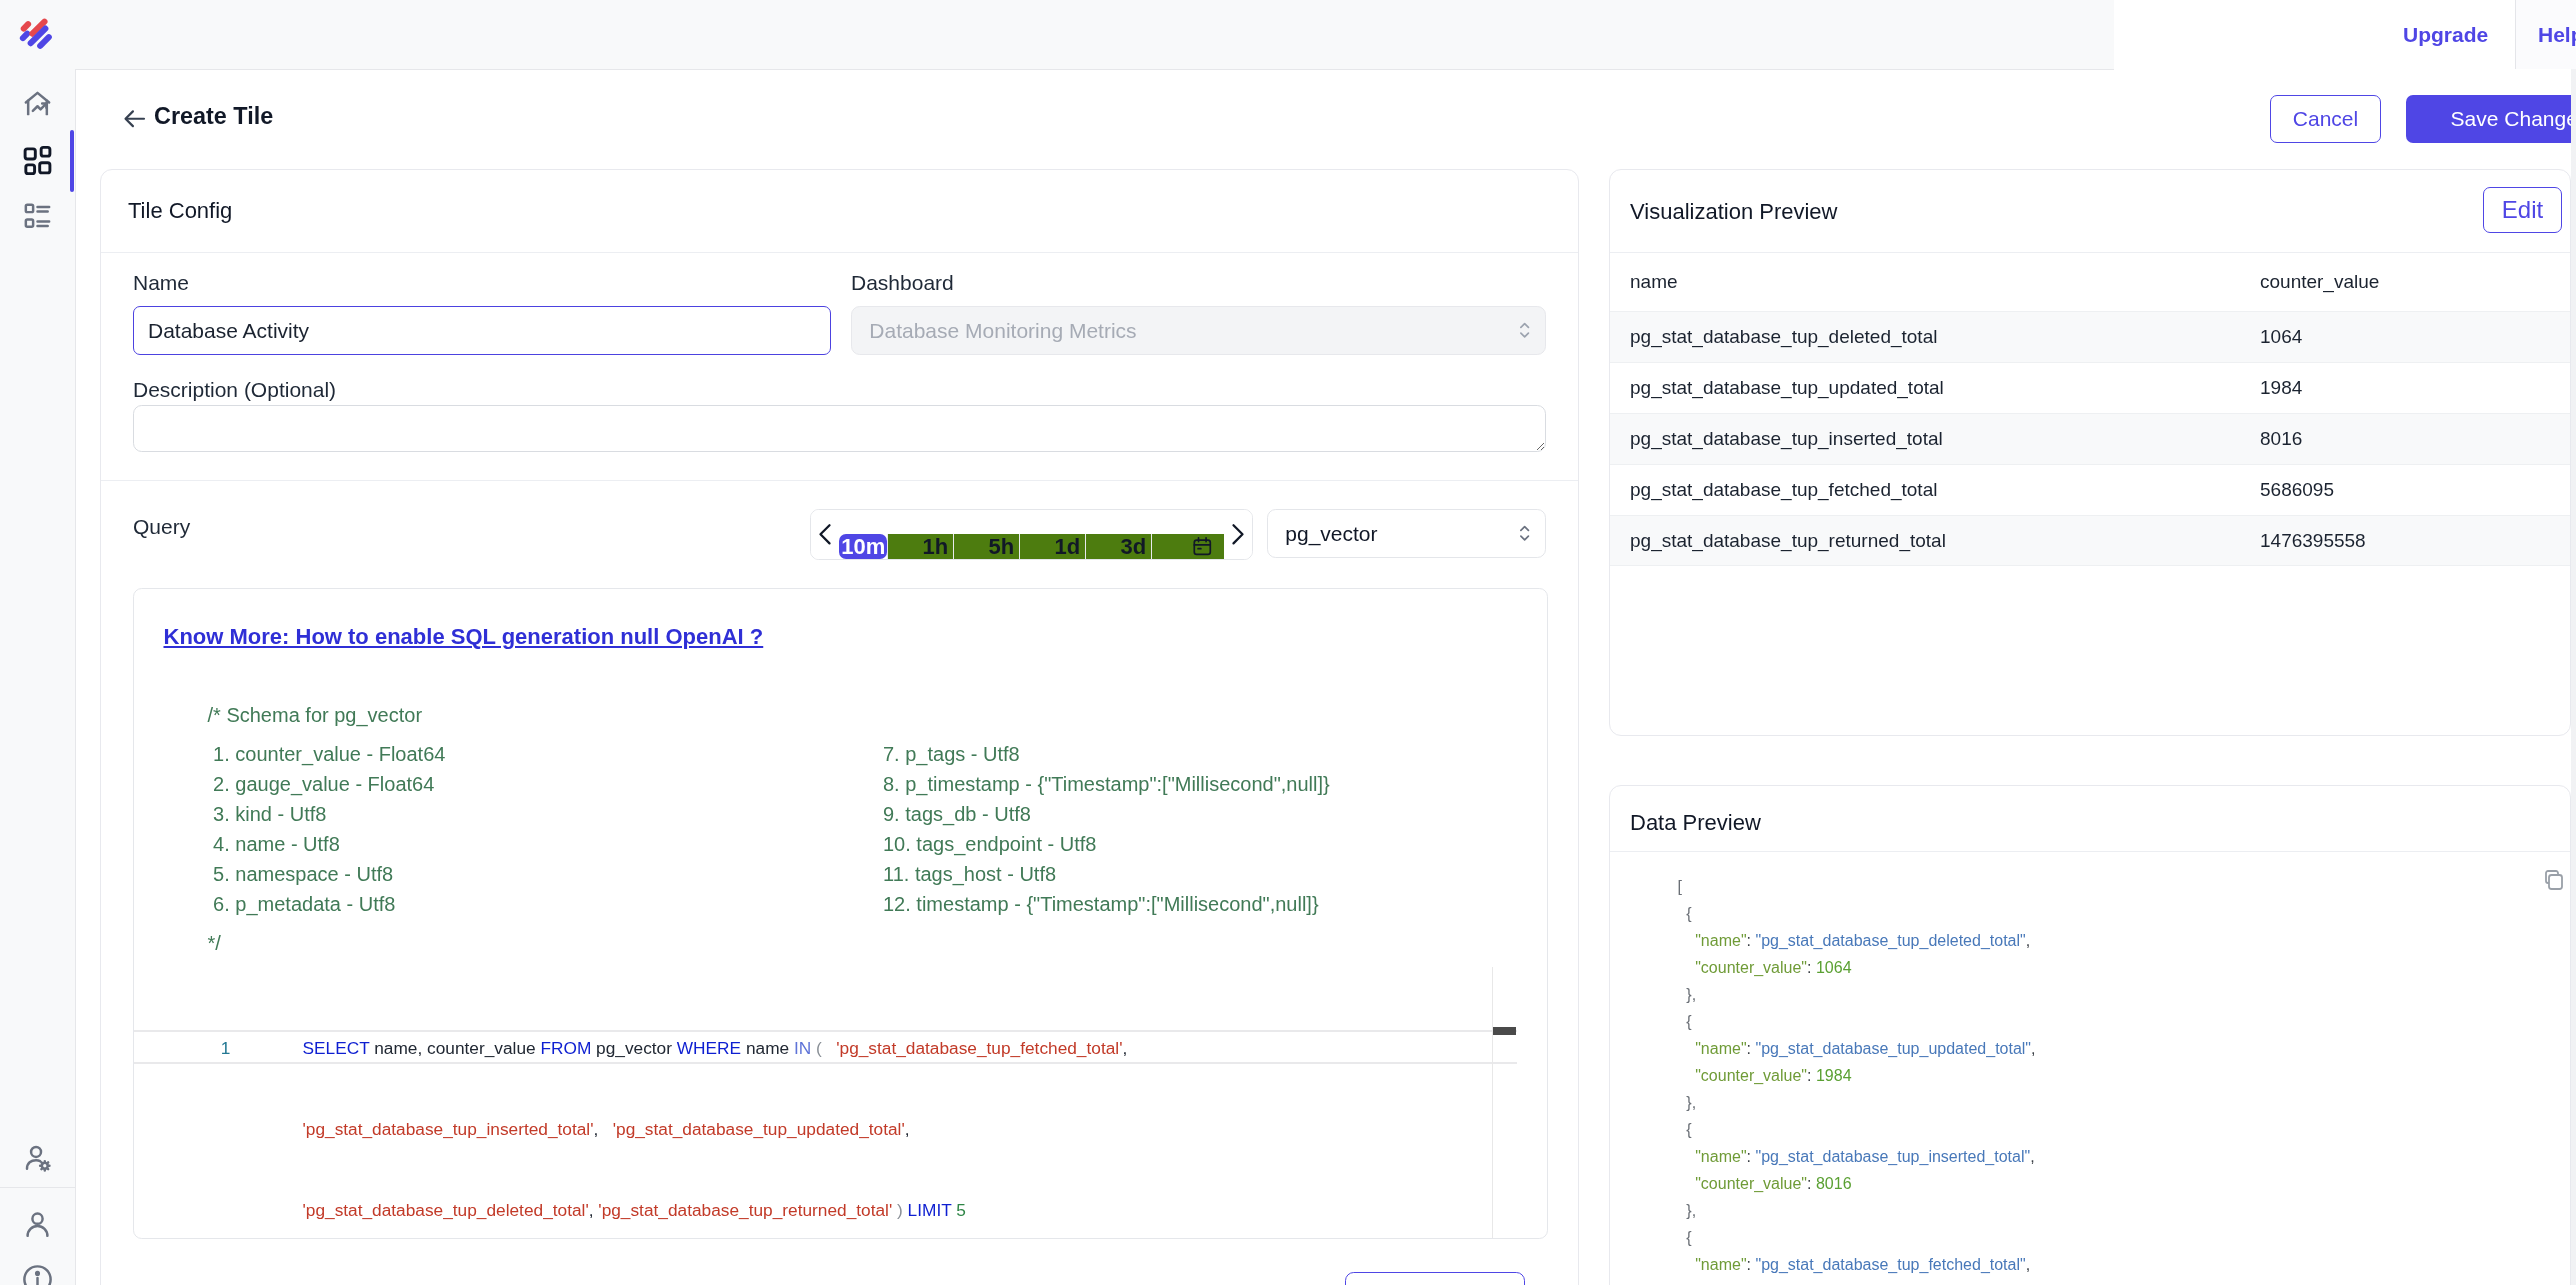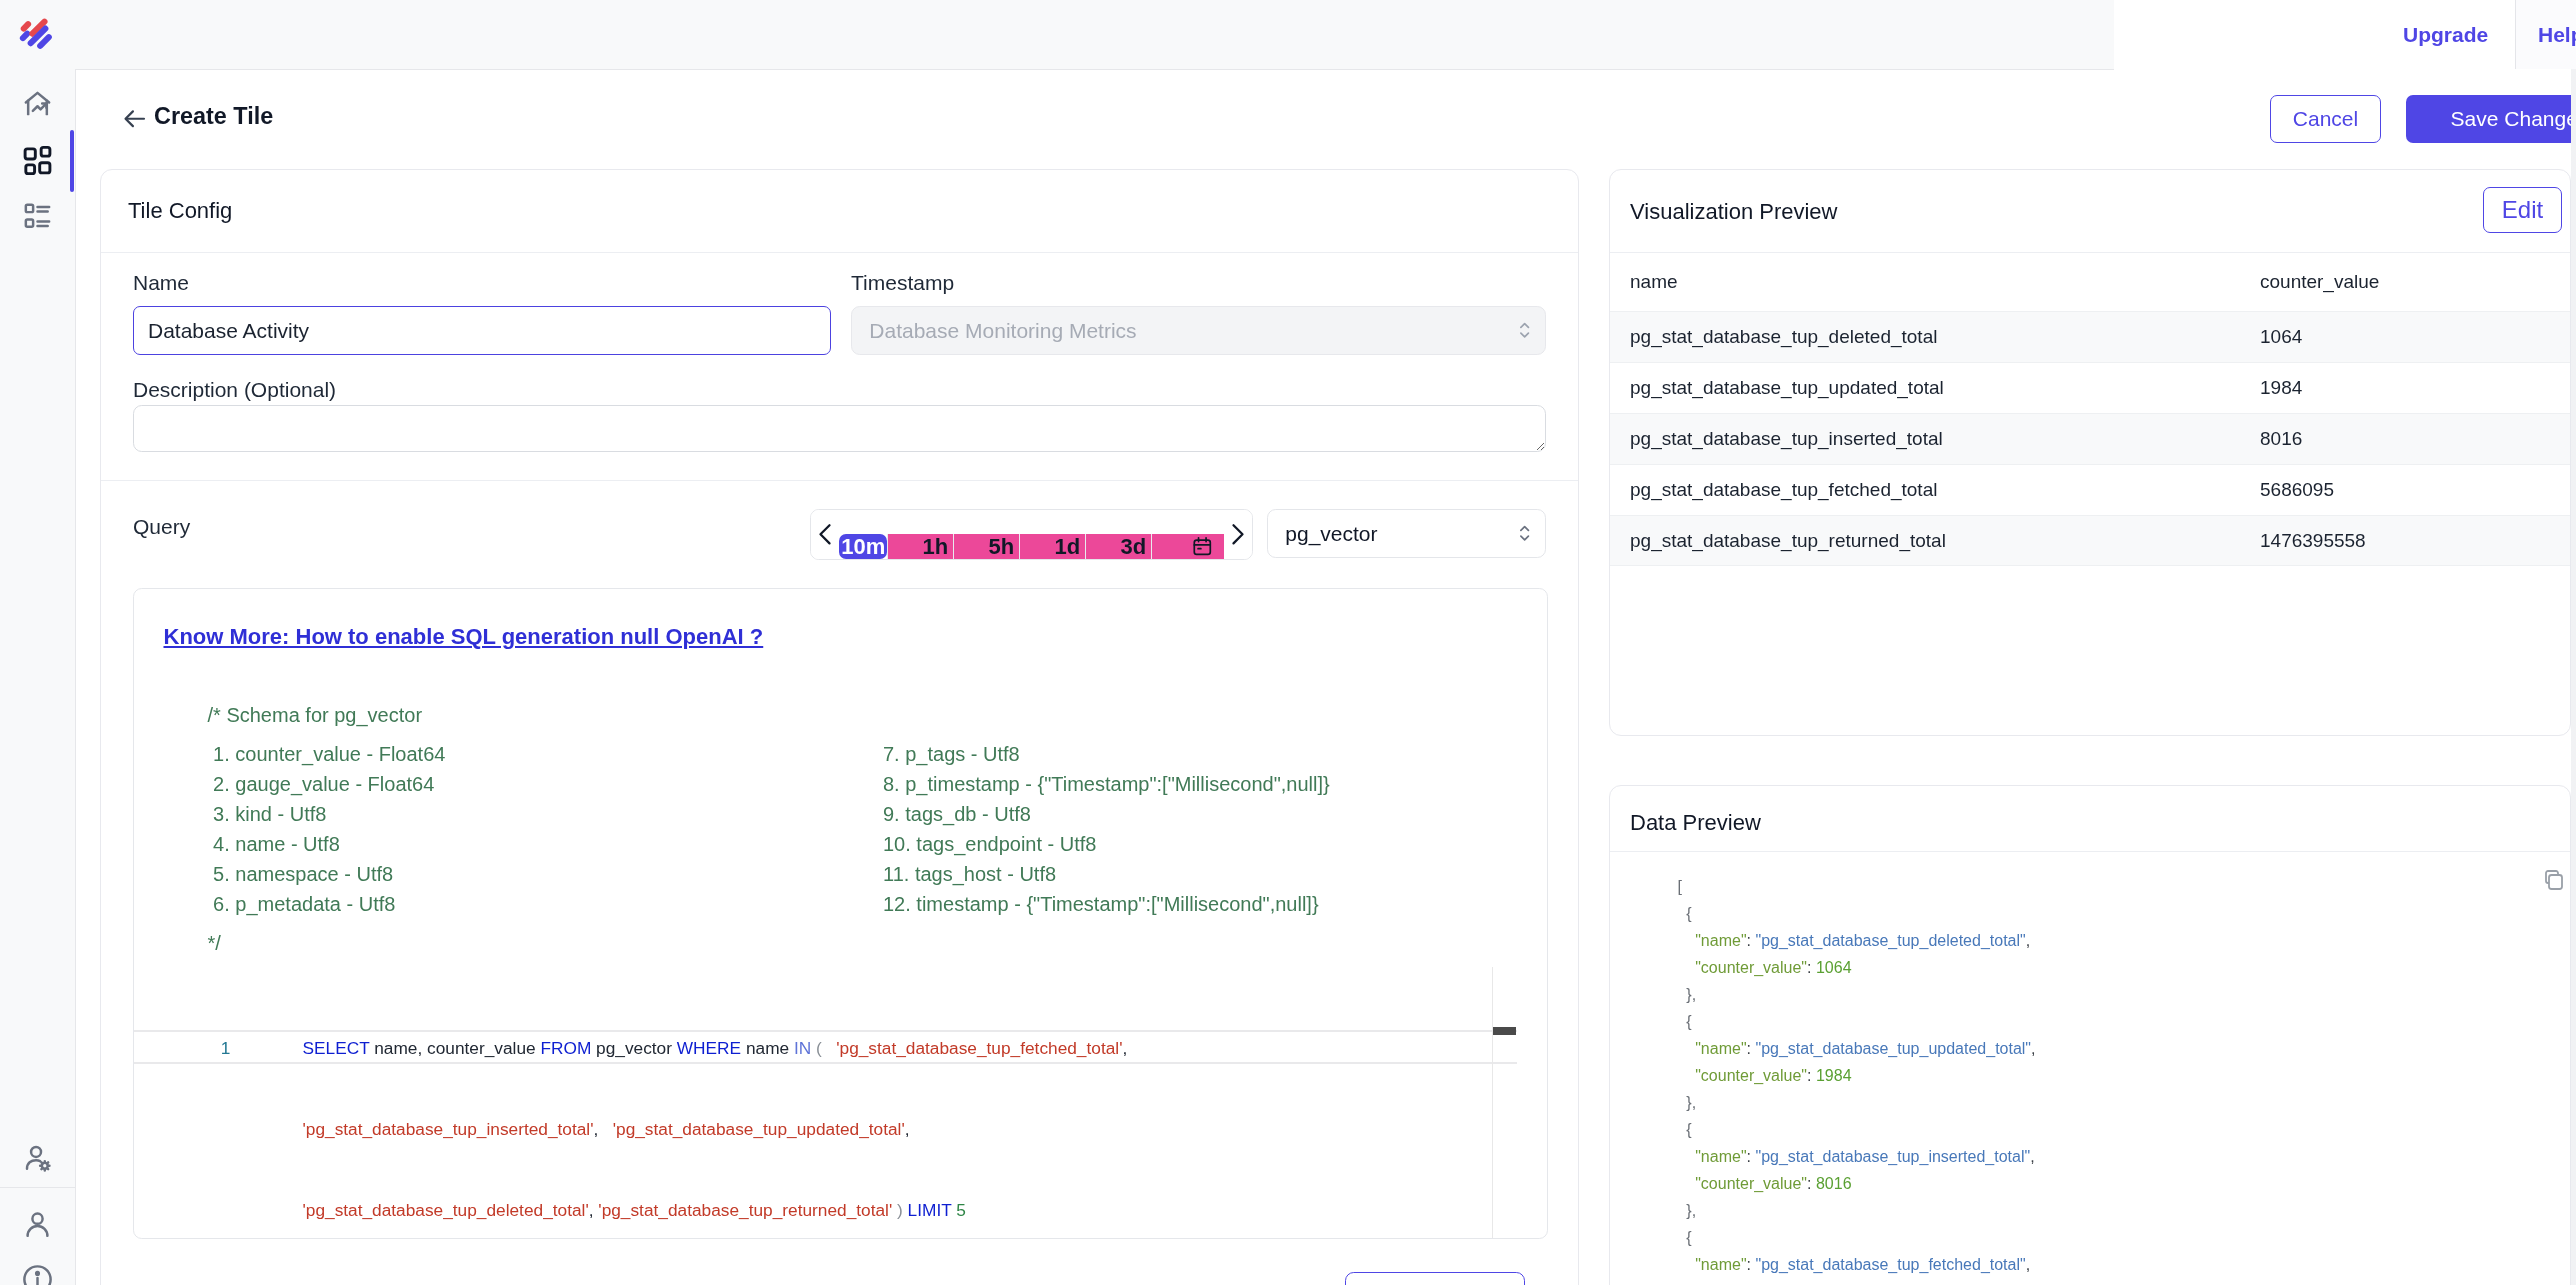--- a/index.html
+++ b/index.html
@@ -34,21 +34,21 @@
       font-size:21px;color:#1b2330;padding:0 14px;box-sizing:border-box;font-family:"Liberation Sans",sans-serif;}
   .select{display:flex;align-items:center;justify-content:space-between;border-radius:8.7px;box-sizing:border-box;
       font-size:21px;padding:0 12px 0 17.3px;}
   #dashboard-select{left:750px;top:136px;width:695px;height:49px;background:#f3f4f6;border:0.9px solid #e7e8ec;color:#a6abb5;}
   #desc-input{left:32px;top:235px;width:1413px;height:47px;border:1.3px solid #d9dce1;border-radius:8.7px;box-sizing:border-box;}
   #form-div{left:0;top:310px;width:100%;height:0.9px;background:#eceef2;}
   
   #time-group{left:709px;top:339px;width:441px;height:49px;border:1.3px solid #e4e6ea;border-radius:8.7px;
       background:#fff;display:flex;align-items:stretch;overflow:hidden;}
   .tseg{display:flex;align-items:center;justify-content:center;font-size:22px;font-weight:700;color:#111827;margin-top:24px;}
-  .tseg.gray{background:#ec4899;border-left:0.9px solid #e8eaee;padding-left:29px;}
+  .tseg.gray{background:#4d7c0f;border-left:0.9px solid #e8eaee;padding-left:29px;}
   .tseg.first{border-left:none;border-radius:7px;}
   .tseg.active{background:#4f46e5;color:#fff;border-radius:7px;}
   .tchev{width:41px;display:flex;align-items:center;justify-content:center;background:#fff;}
   #source-select{left:1166px;top:339px;width:279px;height:49px;background:#fff;border:1.3px solid #e4e6ea;color:#111827;}
   
   #editor{left:32px;top:418px;width:1413px;height:649px;border:1.3px solid #e5e7eb;border-radius:8.7px;background:#fff;overflow:hidden;}
   #sql-link{left:29.5px;top:35px;font-size:22px;font-weight:600;color:#2f2fd6;text-decoration:underline;}
   .mono{font-family:Liberation Sans, sans-serif;white-space:pre;margin-left:44px;}
   .schema{font-size:20px;line-height:30px;color:#417a57;}
   #comment-open{left:29.5px;top:91px;}
@@ -167,21 +167,21 @@
   <div id="cancel-btn" class="abs btn">Cancel</div>
   <div id="save-btn" class="abs btn">Save Changes</div>
 
   <div id="tile-card" class="abs card">
     <span class="abs card-title" style="left:27px;top:28px;">Tile Config</span>
     <div class="abs card-head-div" style="top:82px;"></div>
 
     <span class="abs field-label" style="left:32px;top:101px;">Name</span>
     <input id="name-input" class="abs" value="Database Activity" style="">
 
-    <span class="abs field-label" style="left:750px;top:101px;">Timestamp</span>
+    <span class="abs field-label" style="left:750px;top:101px;">Dashboard</span>
     <div id="dashboard-select" class="abs select">
       <span>Database Monitoring Metrics</span>
       <svg width="17.3" height="22.6" viewBox="0 0 18 24" fill="none" stroke="#9ca3af" stroke-width="1.8" stroke-linecap="round" stroke-linejoin="round">
         <path d="M5 9 l4 -4 4 4"></path>
           <path d="M5 15 l4 4 4 -4"></path>
       </svg>
     </div>
 
     <span class="abs field-label" style="left:32px;top:208px;">Description (Optional)</span>
     <textarea id="desc-input" class="abs" style=""></textarea>

